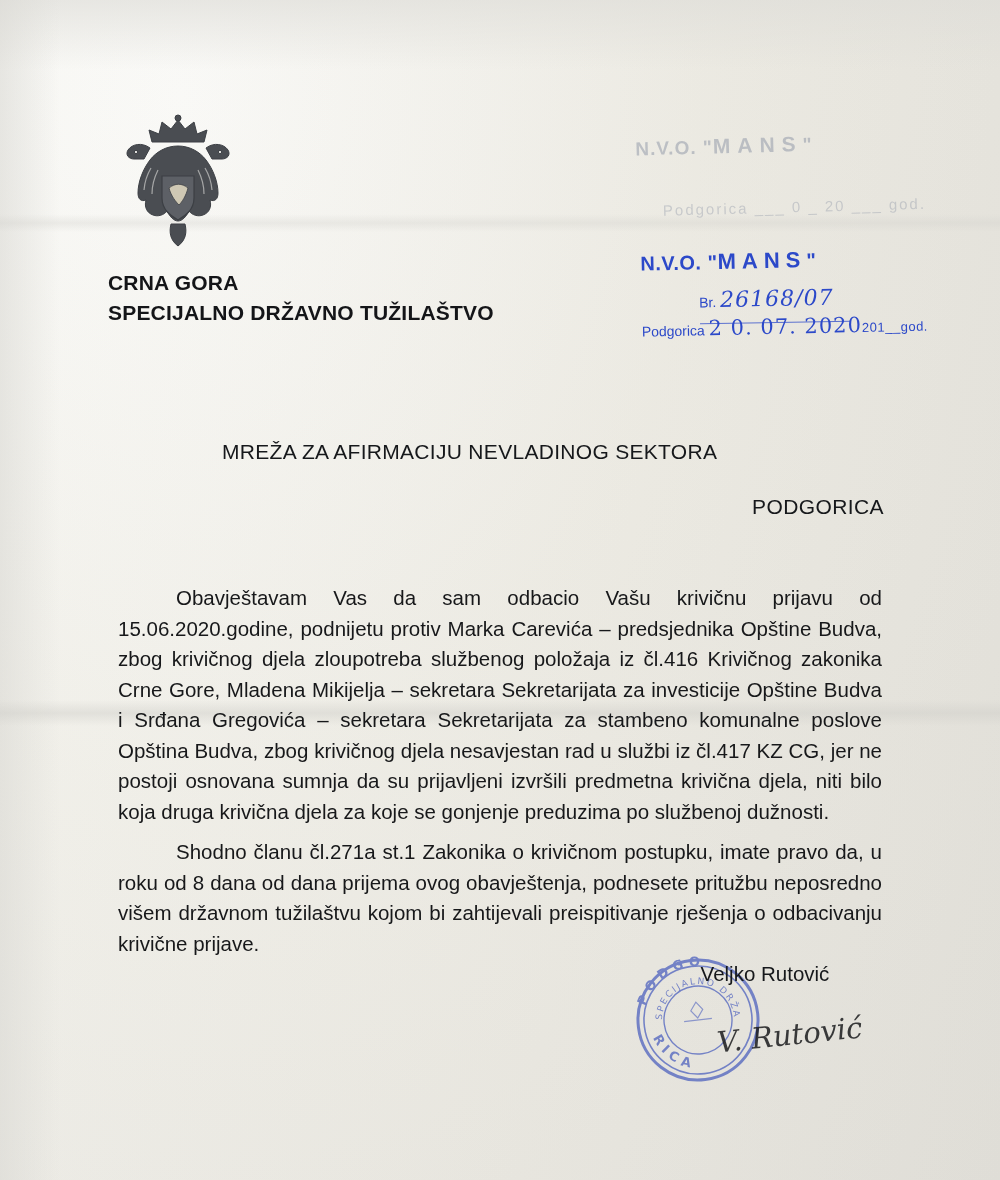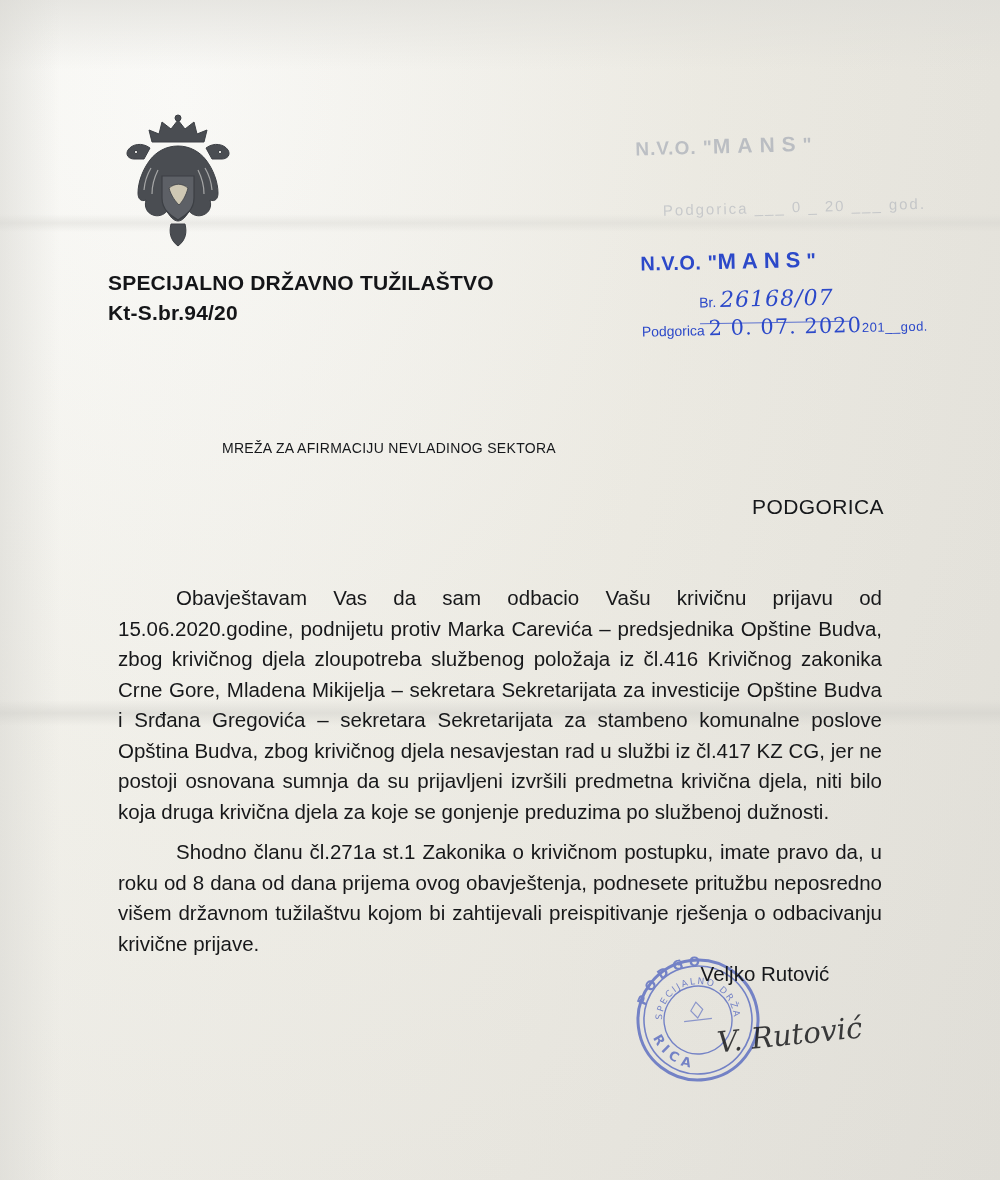--- a/index.html
+++ b/index.html
@@ -70,21 +70,21 @@
     letter-spacing: 0.2px;
     color: #141518;
   }
   .header-block div { white-space: nowrap; }
 
   
   .addressee {
     position: absolute;
     left: 222px;
     top: 440px;
-    font-size: 14px;
+    font-size: 21px;
     letter-spacing: 0.3px;
     color: #16181b;
   }
   .addressee-city {
     position: absolute;
     left: 752px;
     top: 495px;
     font-size: 21px;
     letter-spacing: 0.4px;
     color: #16181b;
@@ -268,22 +268,22 @@
     </g>
 
     <g>
       <path d="M59 64 h32 v22 c0 12 -9 18 -16 22 c-7-4 -16-10 -16-22 z" fill="#5d6066" stroke="#3c3f44" stroke-width="1.2"></path>
       <path d="M66 76 c6-5 13-5 19 0 c-2 8 -6 14 -9 17 c-3-3 -8-9 -10-17 z" fill="#cfc8b4" stroke="#3c3f44" stroke-width="0.8"></path>
     </g>
   </svg>
 </div>
 
 <div class="header-block">
+  <div>CRNA GORA</div>
   <div>SPECIJALNO DRŽAVNO TUŽILAŠTVO</div>
-  <div>Kt-S.br.94/20</div>
 </div>
 
 <div class="addressee">MREŽA ZA AFIRMACIJU NEVLADINOG SEKTORA</div>
 <div class="addressee-city">PODGORICA</div>
 
 <div class="body-text">
   <p>Obavještavam Vas da sam odbacio Vašu krivičnu prijavu od 15.06.2020.godine, podnijetu protiv Marka Carevića – predsjednika Opštine Budva, zbog krivičnog djela zloupotreba službenog položaja iz čl.416 Krivičnog zakonika Crne Gore, Mladena Mikijelja – sekretara Sekretarijata za investicije Opštine Budva i Srđana Gregovića – sekretara Sekretarijata za stambeno komunalne poslove Opština Budva, zbog krivičnog djela nesavjestan rad u službi iz čl.417 KZ CG, jer ne postoji osnovana sumnja da su prijavljeni izvršili predmetna krivična djela, niti bilo koja druga krivična djela za koje se gonjenje preduzima po službenoj dužnosti.</p>
   <p>Shodno članu čl.271a st.1 Zakonika o krivičnom postupku, imate pravo da, u roku od 8 dana od dana prijema ovog obavještenja, podnesete pritužbu neposredno višem državnom tužilaštvu kojom bi zahtijevali preispitivanje rješenja o odbacivanju krivične prijave.</p>
 </div>
 

